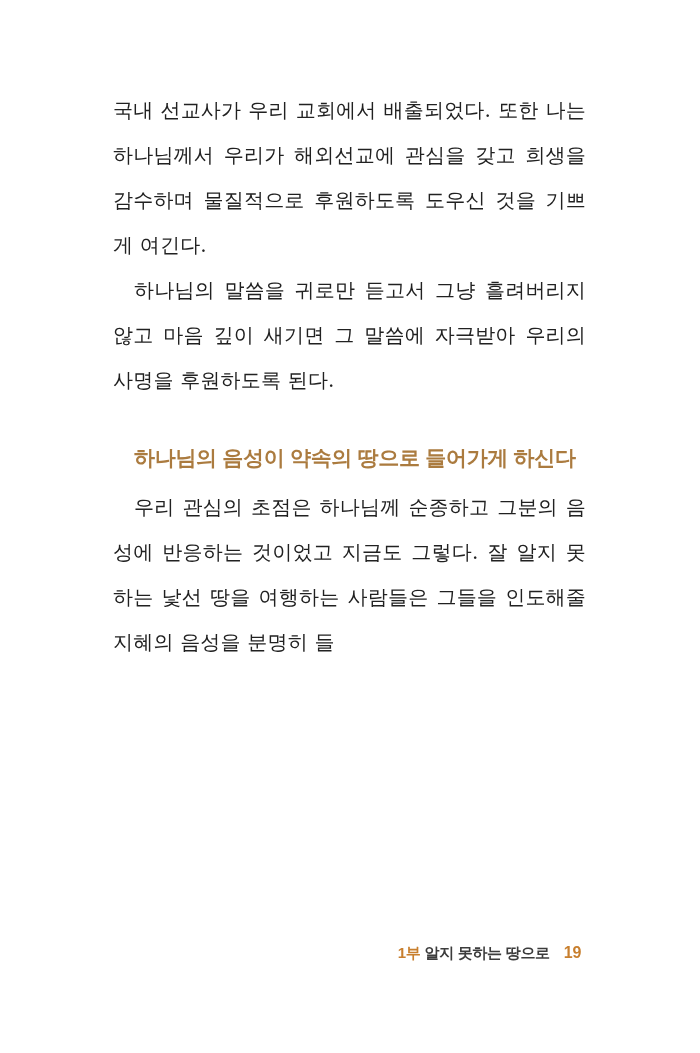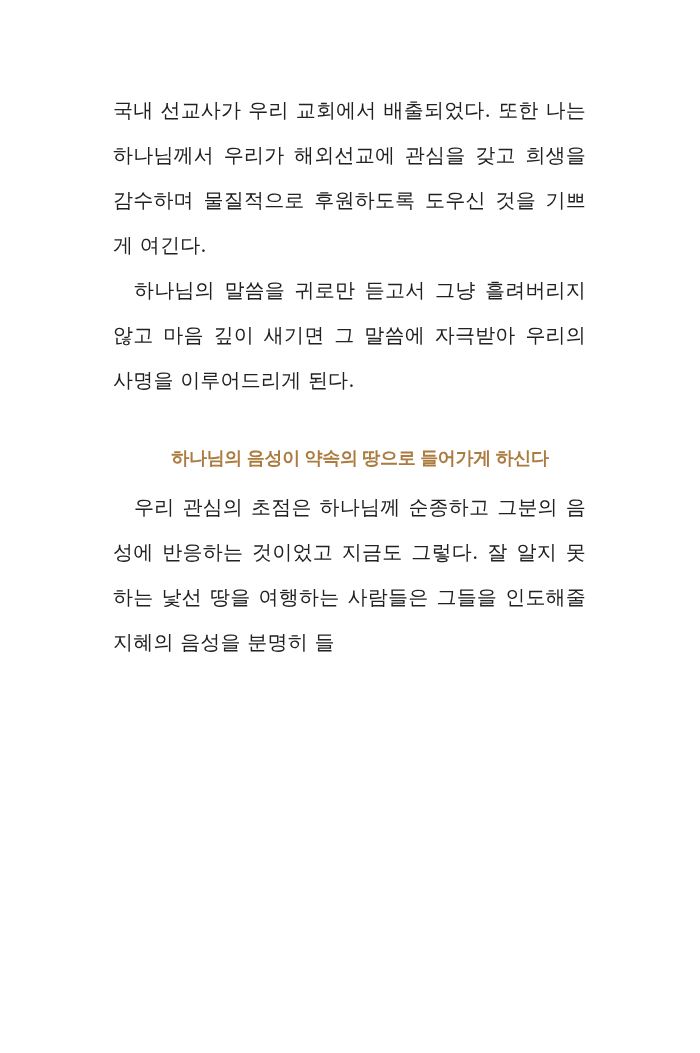--- a/index.html
+++ b/index.html
@@ -25,25 +25,24 @@
     text-align: justify;
     word-break: break-all;
     letter-spacing: 0.2px;
   }
   .body-para.indent { text-indent: 21px; }
   .section-heading {
     margin: 40px 0 12px 0;
     padding-left: 21px;
     font-family: "Liberation Sans", "DejaVu Sans", sans-serif;
     font-weight: 700;
-    font-size: 18px;
+    font-size: 21px;
     line-height: 30px;
     color: var(--heading-color, #ab7b3f);
     letter-spacing: -0.3px;
-    text-align: center;
   }
   .footer {
     position: absolute;
     top: 944px;
     right: 114px;
     font-family: "Liberation Sans", "DejaVu Sans", sans-serif;
     font-weight: 700;
     font-size: 15px;
     color: #3c3c3c;
     letter-spacing: -0.3px;
@@ -51,20 +50,23 @@
   }
   .footer .part-label { color: var(--accent-color, #c87f2e); margin-right: 4px; }
   .footer .page-number { color: var(--accent-color, #c87f2e); margin-left: 14px; font-size: 16px; }
 </style>
 </head>
 <body>
 
 <div class="page">
   <main class="content">
     <p class="body-para">국내 선교사가 우리 교회에서 배출되었다. 또한 나는 하나님께서 우리가 해외선교에 관심을 갖고 희생을 감수하며 물질적으로 후원하도록 도우신 것을 기쁘게 여긴다.</p>
-    <p class="body-para indent">하나님의 말씀을 귀로만 듣고서 그냥 흘려버리지 않고 마음 깊이 새기면 그 말씀에 자극받아 우리의 사명을 이루어드리게 된다.</p>
+    <p class="body-para indent">하나님의 말씀을 귀로만 듣고서 그냥 흘려버리지 않고 마음 깊이 새기면 그 말씀에 자극받아 우리의 사명을 후원하도록 된다.</p>
 
     <h2 class="section-heading">하나님의 음성이 약속의 땅으로 들어가게 하신다</h2>
 
     <p class="body-para indent">우리 관심의 초점은 하나님께 순종하고 그분의 음성에 반응하는 것이었고 지금도 그렇다. 잘 알지 못하는 낯선 땅을 여행하는 사람들은 그들을 인도해줄 지혜의 음성을 분명히 들</p>
   </main>
 
+  <footer class="footer">
+    <span class="part-label">1부</span><span class="running-title">알지 못하는 땅으로</span><span class="page-number">19</span>
+  </footer>
 </div>
 
 </body></html>

